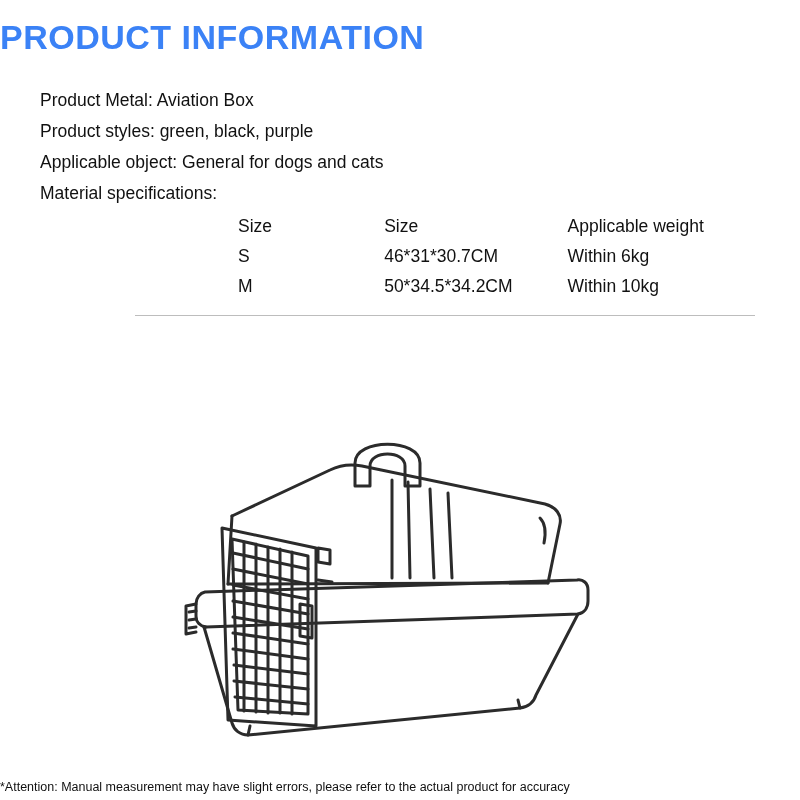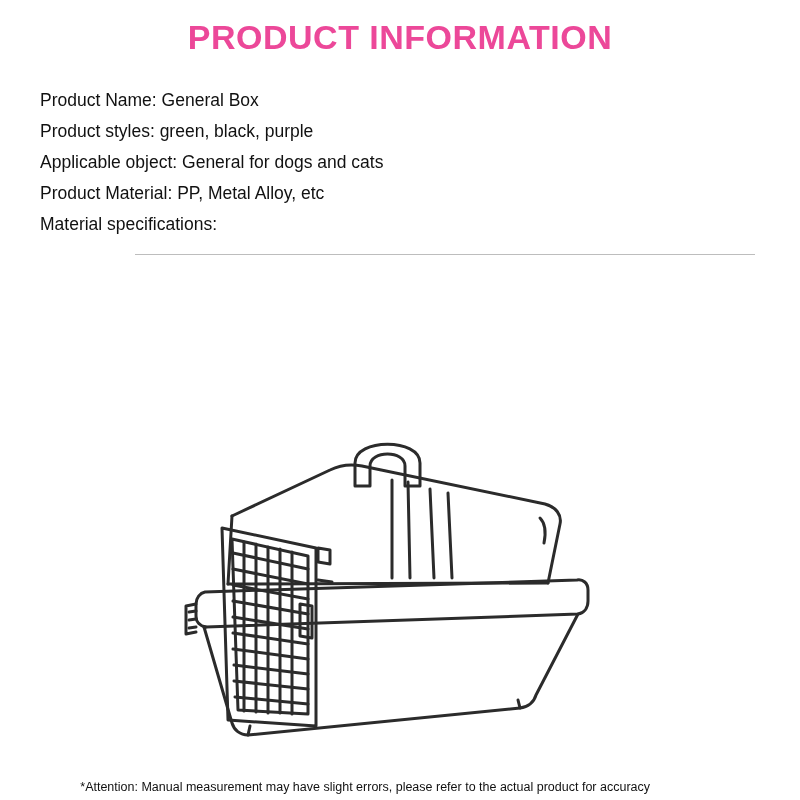--- a/index.html
+++ b/index.html
@@ -15,26 +15,25 @@
     overflow: hidden;
     position: relative;
   }
   .page {
     position: relative;
     width: 800px;
     height: 800px;
     box-sizing: border-box;
   }
   .title {
-    text-align: center;
     font-size: 34px;
     font-weight: bold;
     letter-spacing: 0.5px;
     margin: 18px 0 0 0;
-    color: #ec4899;
+    color: #3b82f6;
   }
   .spec-block {
     margin: 28px 0 0 40px;
     width: 720px;
   }
   .spec-line {
     font-size: 17.5px;
     line-height: 31px;
     color: #111111;
     white-space: nowrap;
@@ -65,39 +64,57 @@
     left: 0;
     top: 390px;
     width: 800px;
     height: 350px;
   }
   .footnote {
     position: absolute;
     left: 0;
     top: 762px;
     width: 650px;
-    text-align: right;
+    text-align: left;
     font-size: 12.5px;
     color: #111111;
   }
 </style>
 </head>
 <body>
 
 <div class="page">
 
   <h1 class="title">PRODUCT INFORMATION</h1>
 
   <div class="spec-block">
-    <div class="spec-line">Product Name: General Box</div>
+    <div class="spec-line">Product Metal: Aviation Box</div>
     <div class="spec-line">Product styles: green, black, purple</div>
     <div class="spec-line">Applicable object: General for dogs and cats</div>
-    <div class="spec-line">Product Material: PP, Metal Alloy, etc</div>
     <div class="spec-line">Material specifications:</div>
 
+    <table class="spec-table">
+      <tbody>
+          <tr>
+        <td class="col-size">Size</td>
+        <td class="col-dims">Size</td>
+        <td class="col-weight">Applicable weight</td>
+      </tr>
+      <tr>
+        <td class="col-size">S</td>
+        <td class="col-dims">46*31*30.7CM</td>
+        <td class="col-weight">Within 6kg</td>
+      </tr>
+      <tr>
+        <td class="col-size">M</td>
+        <td class="col-dims">50*34.5*34.2CM</td>
+        <td class="col-weight">Within 10kg</td>
+      </tr>
+    </tbody>
+      </table>
 
     <div class="divider"></div>
   </div>
 
   <div class="illustration">
     <svg viewBox="0 0 800 350" width="800" height="350" xmlns="http://www.w3.org/2000/svg" fill="none" stroke="#2b2b2b" stroke-width="3" stroke-linecap="round" stroke-linejoin="round">
 
       <path d="M355 55 C355 30, 420 30, 420 55 L420 78 L405 78 L405 58 C405 42, 370 42, 370 58 L370 78 L355 78 Z"></path>
 
       <path d="M232 108 L330 62 C340 57, 352 56, 362 58 L545 96 C556 99, 562 107, 560 116 L548 175"></path>

